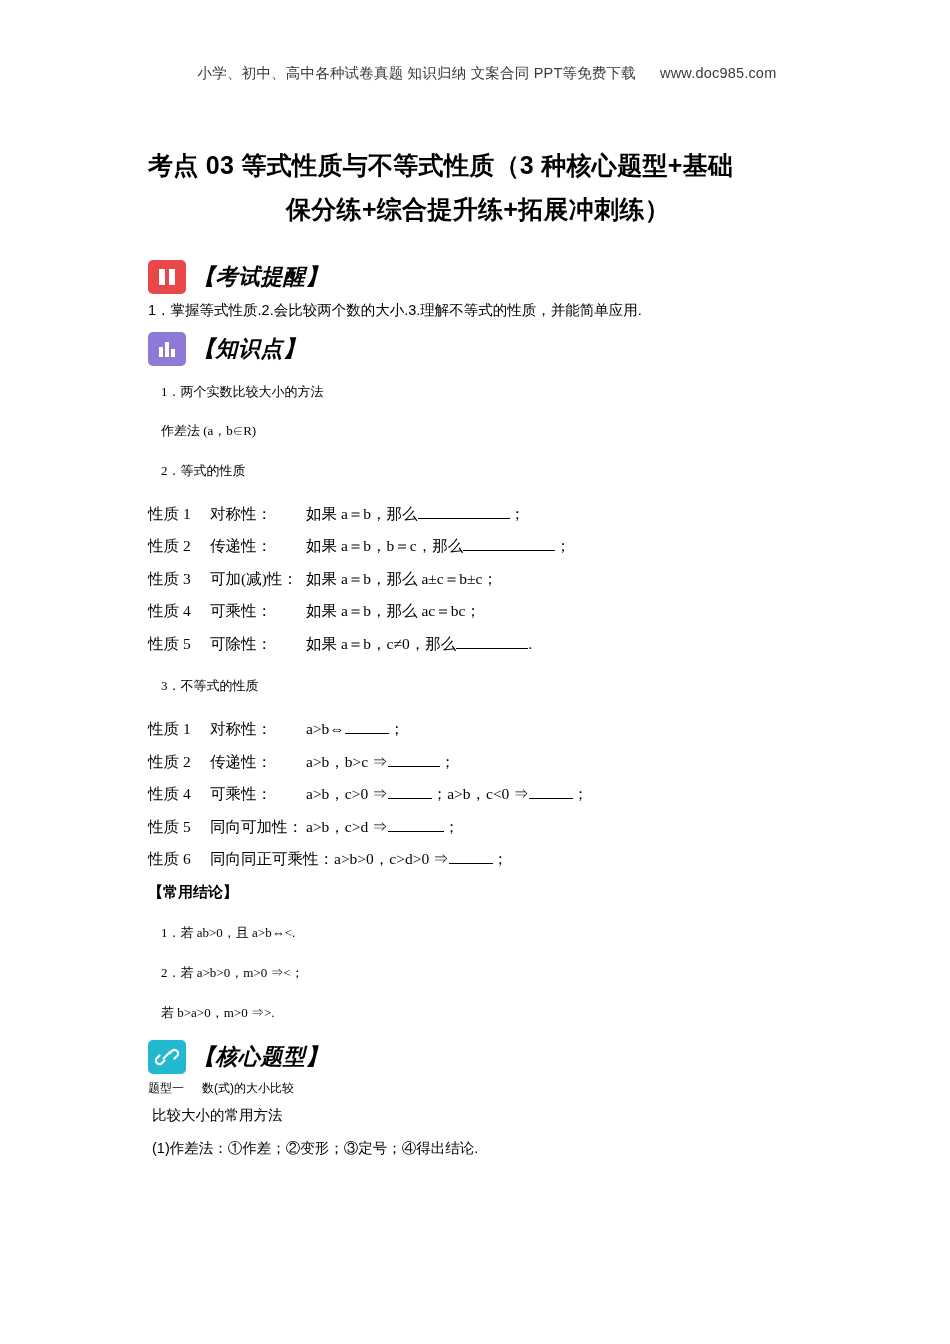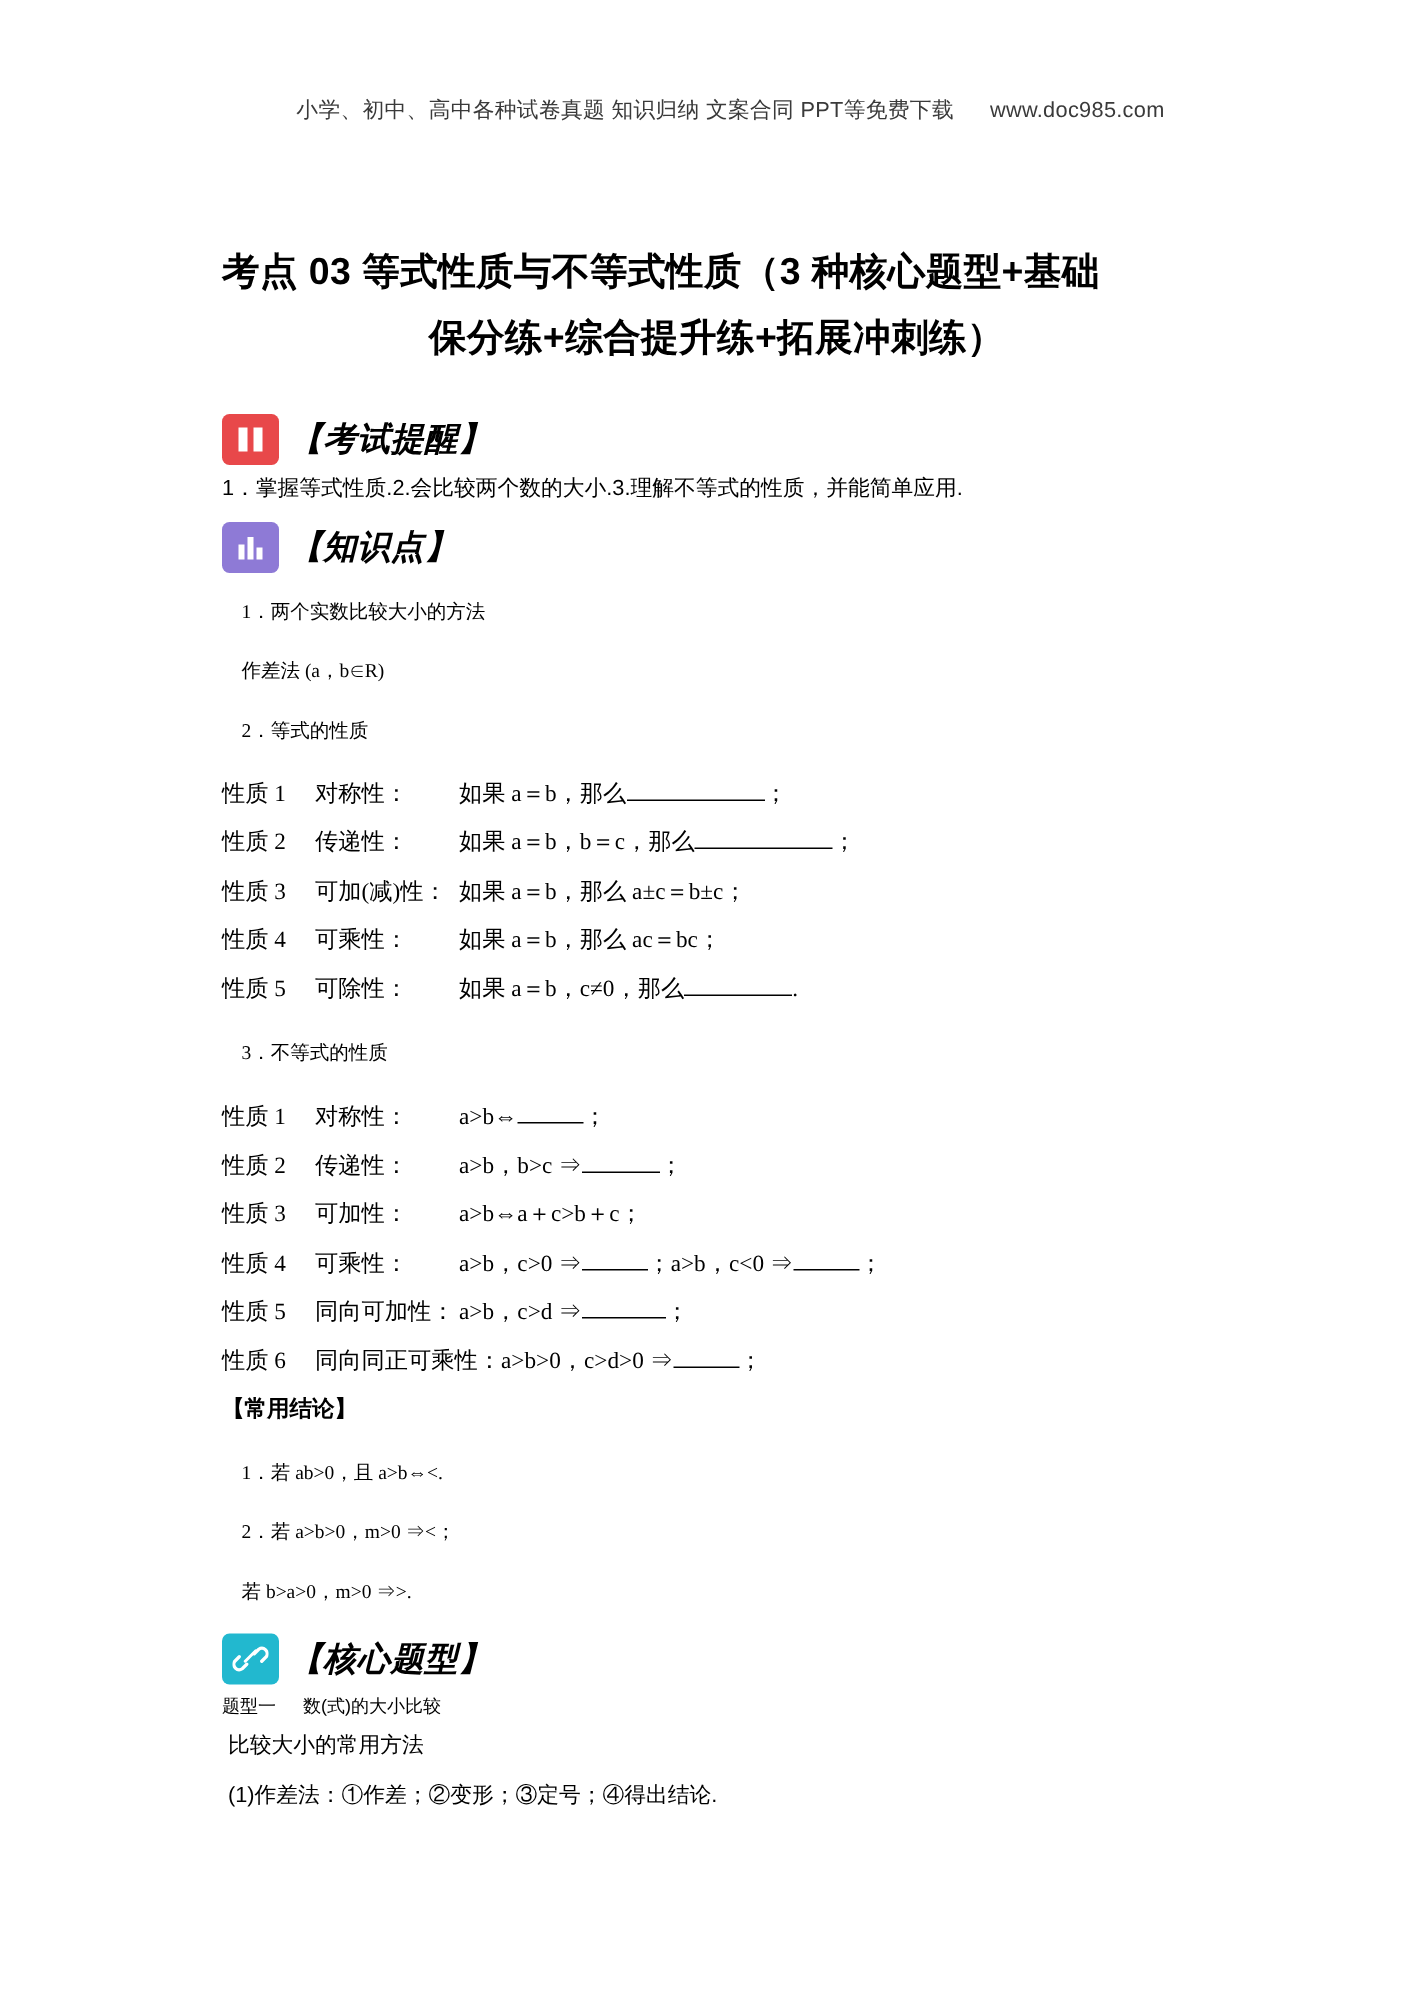--- a/index.html
+++ b/index.html
@@ -31,21 +31,21 @@
     font-family: "Liberation Sans", sans-serif;
     font-size: 14.5px;
     color: #3a3a3a;
     letter-spacing: 0.2px;
   }
   .header-note .site {
     margin-left: 24px;
   }
   .content {
     position: absolute;
-    top: 160px;
+    top: 144px;
     left: 148px;
     width: 660px;
   }
   h1.doc-title {
     font-family: "Liberation Sans", sans-serif;
     font-weight: bold;
     font-size: 25px;
     line-height: 1.75;
     text-align: center;
     margin: 0 0 6px 0;
@@ -188,23 +188,20 @@
       <span class="pname">性质 5</span><span class="ptype">可除性：</span><span>如果 a＝b，c≠0，那么</span><span class="blank" style="width:72px"></span><span>.</span>
     </p>
 
     <p class="num-line">3．不等式的性质</p>
 
     <p class="prop-line">
       <span class="pname">性质 1</span><span class="ptype">对称性：</span><span>a&gt;b⇔</span><span class="blank" style="width:44px"></span><span>；</span>
     </p>
     <p class="prop-line">
       <span class="pname">性质 2</span><span class="ptype">传递性：</span><span>a&gt;b，b&gt;c ⇒</span><span class="blank" style="width:52px"></span><span>；</span>
-    </p>
-    <p class="prop-line">
-      <span class="pname">性质 3</span><span class="ptype">可加性：</span><span>a&gt;b⇔a＋c&gt;b＋c；</span>
     </p>
     <p class="prop-line">
       <span class="pname">性质 4</span><span class="ptype">可乘性：</span><span>a&gt;b，c&gt;0 ⇒</span><span class="blank" style="width:44px"></span><span>；a&gt;b，c&lt;0 ⇒</span><span class="blank" style="width:44px"></span><span>；</span>
     </p>
     <p class="prop-line">
       <span class="pname">性质 5</span><span class="ptype">同向可加性：</span><span>a&gt;b，c&gt;d ⇒</span><span class="blank" style="width:56px"></span><span>；</span>
     </p>
     <p class="prop-line">
       <span class="pname">性质 6</span><span class="ptype">同向同正可乘性：</span><span>a&gt;b&gt;0，c&gt;d&gt;0 ⇒</span><span class="blank" style="width:44px"></span><span>；</span>
     </p>

